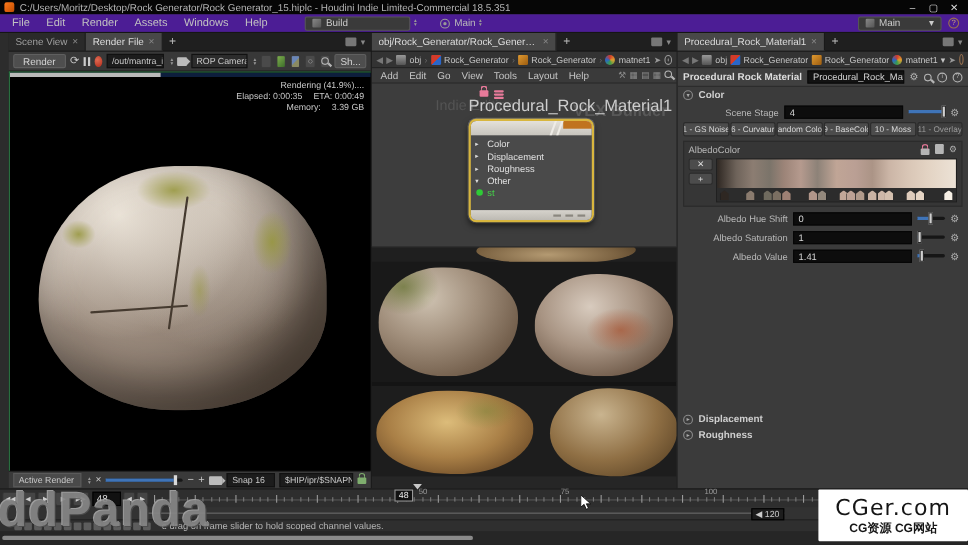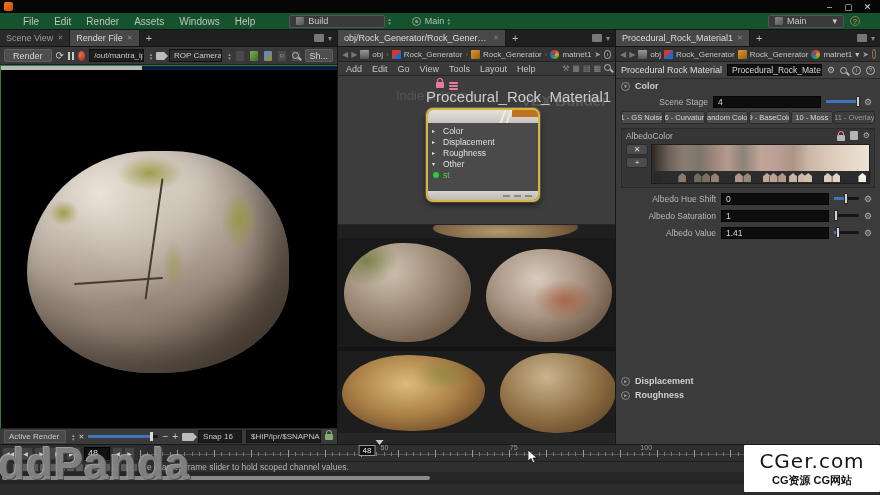--- a/index.html
+++ b/index.html
@@ -7,33 +7,33 @@
     font-family:"Liberation Sans", sans-serif; -webkit-font-smoothing:antialiased; }
   .app { position:relative; width:880px; height:495px; background:#2c2c2c; font-size:9px; color:#bbb; }
 
   
   .titlebar { height:13px; background:#060606; display:flex; align-items:center; padding:0 4px; color:#b5b5b5; font-size:9px; }
   .hicon { width:9px; height:9px; background:linear-gradient(135deg,#ff7a1c,#c24d00); border-radius:2px; margin-right:5px; flex:none; }
   .win-controls { margin-left:auto; display:flex; gap:2px; }
   .win-btn { width:17px; text-align:center; color:#ddd; font-size:9px; line-height:12px; }
 
   
-  .menubar { height:17px; background:#14532d; border-bottom:1px solid #151515; display:flex; align-items:center; padding:0 16px; gap:1px; }
+  .menubar { height:17px; background:#4c1d95; border-bottom:1px solid #151515; display:flex; align-items:center; padding:0 4px; gap:1px; }
   .menu-item { padding:2px 7px; color:#c2c2c2; font-size:10px; }
   .chip { display:inline-flex; align-items:center; gap:4px; background:#3a3a3a; border:1px solid #555; border-radius:2px; height:13px; padding:0 6px; color:#ccc; font-size:9px; }
   .chip .sq { width:8px; height:8px; background:linear-gradient(135deg,#888,#555); border-radius:1px; }
   .spinner { display:inline-flex; flex-direction:column; font-size:5px; line-height:4px; color:#999; margin-left:2px; }
   .target-ic { width:9px; height:9px; border:1px solid #999; border-radius:50%; position:relative; }
   .target-ic:after { content:""; position:absolute; inset:2px; border-radius:50%; background:#999; }
   .circ-icon { width:10px; height:10px; border:1px solid #9a7250; border-radius:50%; color:#c89; display:inline-flex; align-items:center; justify-content:center; font-size:7px; color:#caa27c; }
 
   
   .panes { display:flex; height:414px; }
   .pane { display:flex; flex-direction:column; border-right:1px solid #161616; }
-  .pane-left { width:338px; }
+  .pane-left { width:338px;padding-left:8px; }
   .pane-mid { width:278px; }
   .pane-right { width:264px; border-right:none; }
 
   .tabstrip { height:17px; background:#1f1f1f; display:flex; align-items:center; border-bottom:1px solid #141414; }
   .tab { display:inline-flex; align-items:center; gap:4px; height:100%; padding:0 6px; font-size:9px; color:#9f9f9f; background:#2a2a2a; border-right:1px solid #191919; white-space:nowrap; overflow:hidden; }
   .tab.active { background:#484848; color:#ddd; }
   .tab .x { font-size:7px; color:#888; }
   .tab-add { padding:0 6px; color:#bbb; font-size:11px; }
   .strip-right { margin-left:auto; display:flex; gap:4px; padding-right:5px; color:#888; font-size:8px; align-items:center; }
   .pane-ic { width:10px; height:8px; background:#777; border-radius:1px; }
@@ -117,21 +117,21 @@
   .node-foot { position:absolute; bottom:0; left:0; right:0; height:9px; background:linear-gradient(180deg,#d6d3cc,#bdbab3); display:flex; justify-content:flex-end; align-items:center; gap:4px; padding-right:6px; }
   .node-foot i { width:7px; height:2px; background:#8a877f; }
 
   
   .imgpanel { flex:1; background:#262626; position:relative; overflow:hidden; }
   .band { position:absolute; left:0; right:0; }
   .rockimg { position:absolute; border-radius:46% 54% 50% 48% / 52% 46% 55% 50%; }
 
   
   .param-header { height:17px; background:#404040; border-bottom:1px solid #2a2a2a; display:flex; align-items:center; gap:5px; padding:0 5px; }
-  .param-header .ptype { font-weight:normal; color:#ddd; font-size:9px; white-space:nowrap; }
+  .param-header .ptype { font-weight:bold; color:#ddd; font-size:9px; white-space:nowrap; }
   .param-header .pname { flex:1; background:#121212; border:1px solid #0a0a0a; height:12px; color:#d5d5d5; font-size:8.5px; display:flex; align-items:center; padding:0 4px; overflow:hidden; white-space:nowrap; }
   .hd-ic { color:#b5b5b5; font-size:9px; }
   .mag-ic { width:7px; height:7px; border:1.5px solid #b5b5b5; border-radius:50%; position:relative; display:inline-block; }
   .mag-ic:after { content:""; position:absolute; left:5px; top:5px; width:4px; height:1.5px; background:#b5b5b5; transform:rotate(45deg); }
   .circ2 { width:9px; height:9px; border:1px solid #b5b5b5; border-radius:50%; display:inline-flex; align-items:center; justify-content:center; font-size:6px; color:#b5b5b5; }
 
   .params-body { flex:1; background:#3b3b3b; display:flex; flex-direction:column; overflow:hidden; }
   .sec-head { display:flex; align-items:center; gap:5px; height:14px; padding:0 5px; color:#cfcfcf; font-weight:bold; font-size:9px; }
   .sec-arrow { width:9px; height:9px; border:1px solid #8a8a8a; border-radius:50%; display:inline-flex; align-items:center; justify-content:center; font-size:5px; color:#aaa; }
   .prow { display:flex; align-items:center; gap:5px; height:17px; padding:0 8px 0 0; }
@@ -189,20 +189,21 @@
   .wm-cger .t2 { font-size:11px; font-weight:bold; color:#151515; }
   .cursor { position:absolute; left:528px; top:450px; z-index:10; }
 </style>
 </head>
 <body>
 
 <div class="app">
 
   <div class="titlebar">
     <span class="hicon"></span>
+    <span>C:/Users/Moritz/Desktop/Rock Generator/Rock Generator_15.hiplc - Houdini Indie Limited-Commercial 18.5.351</span>
     <span class="win-controls">
       <span class="win-btn">–</span>
       <span class="win-btn">▢</span>
       <span class="win-btn">✕</span>
     </span>
   </div>
 
   <div class="menubar">
     <span class="menu-item">File</span>
     <span class="menu-item">Edit</span>
@@ -279,20 +280,31 @@
         <span class="mini-ic">○</span>
         <span class="mini-ic">
             <span class="mag-ic"></span>
           </span>
         <span class="btn" style="padding:0 4px">Sh...</span>
       </div>
 
       <div class="viewport">
         <div class="vp-progress">
           <div class="done" style="width: 41.9%;"></div>
+        </div>
+        <div class="vp-stats">
+          <div>Rendering (41.9%)....</div>
+          <div class="row">
+              <span>Elapsed: 0:00:35</span>
+              <span>ETA: 0:00:49</span>
+            </div>
+          <div class="row">
+              <span>Memory:</span>
+              <span>3.39 GB</span>
+            </div>
         </div>
         <div class="rock">
           <div class="moss" style="left:34%;top:2%;width:26%;height:16%"></div>
           <div class="moss" style="left:8%;top:22%;width:12%;height:12%"></div>
           <div class="moss" style="left:74%;top:18%;width:14%;height:26%"></div>
           <div class="moss" style="left:52%;top:40%;width:8%;height:22%;opacity:.6"></div>
           <div class="crack" style="left:48%;top:12%;width:2px;height:55%;transform:rotate(8deg)"></div>
           <div class="crack" style="left:18%;top:58%;width:34%;height:2px;transform:rotate(-4deg)"></div>
         </div>
       </div>
@@ -685,20 +697,24 @@
         <span class="tick" style="left: 94%;"></span>
         <span class="tick major" style="left: 95%;"></span>
         <span class="tick" style="left: 96%;"></span>
         <span class="tick" style="left: 97%;"></span>
         <span class="tick" style="left: 98%;"></span>
         <span class="tick" style="left: 99%;"></span>
         <span class="tick major" style="left: 100%;"></span>
       </div>
   </div>
 
+  <div class="rangebar">
+    <span class="range-line" style="width:578px"></span>
+    <span class="range-chip" style="left: 77.6%;"><span>◀</span> <span>120</span></span>
+  </div>
 
   <div class="statusrow">
     <span class="sic"></span>
       <span class="sic"></span>
       <span class="sic"></span>
       <span class="sic"></span>
       <span class="sic"></span>
       <span class="sic"></span>
       <span class="sic"></span>
       <span class="sic"></span>

